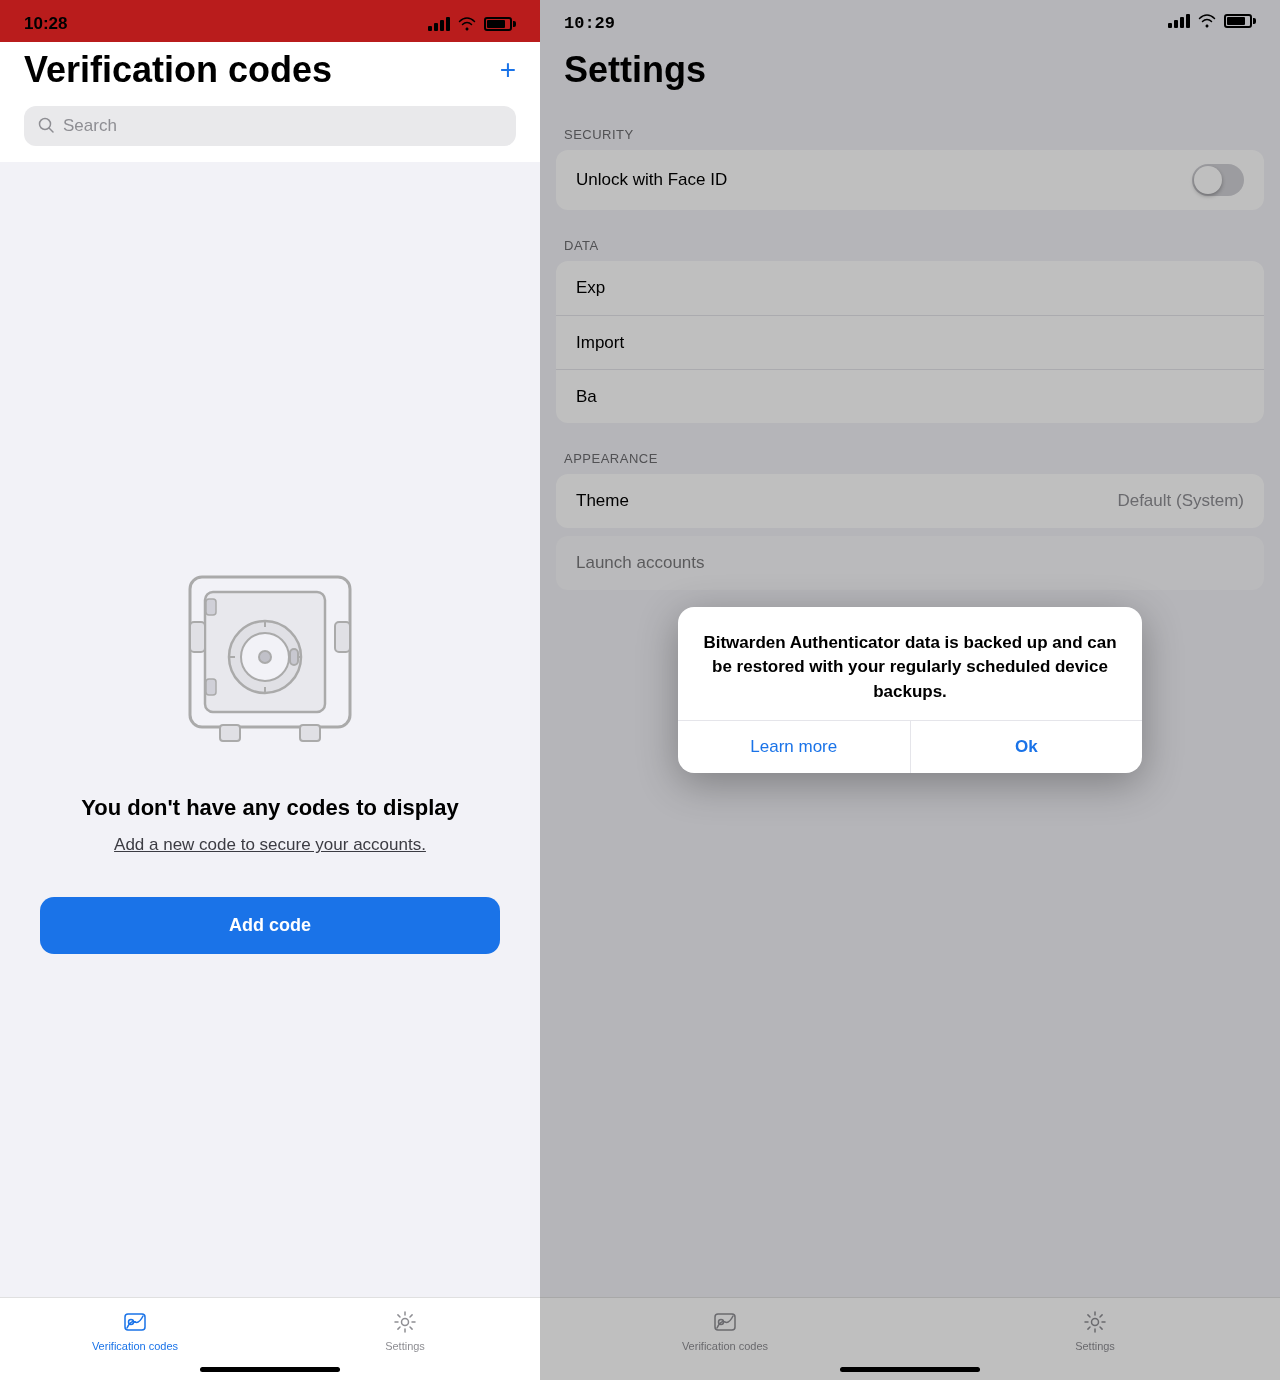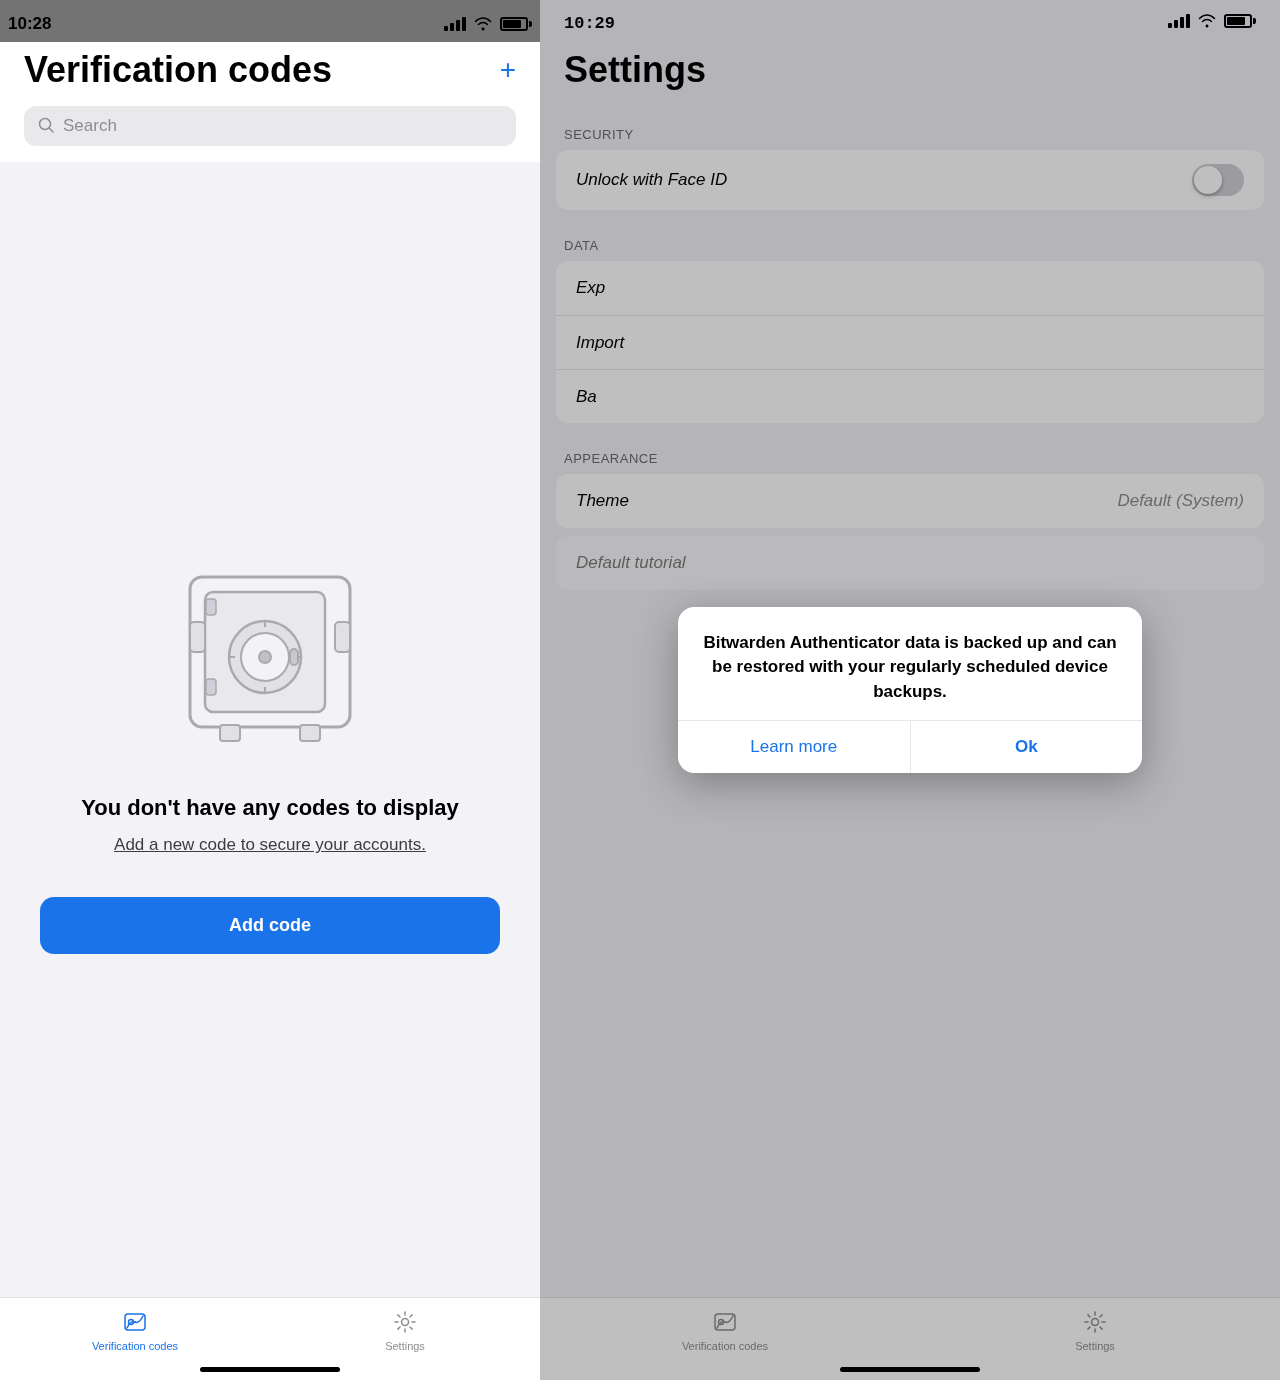--- a/index.html
+++ b/index.html
@@ -18,22 +18,22 @@
       background: #f2f2f7;
       display: flex;
       flex-direction: column;
       position: relative;
     }
 
     .status-bar {
       display: flex;
       align-items: center;
       justify-content: space-between;
-      padding: 14px 8px 8px;
-      background: #737373;
+      padding: 14px 24px 8px;
+      background: #b91c1c;
       gap: 41px;
     }
     .status-bar-right { display: flex; align-items: center; gap: 8px; }
     .status-time { font-size: 17px; font-weight: 600; color: #000; }
 
     
     .signal-bars { display: flex; align-items: flex-end; gap: 2px; }
     .signal-bar { background: #000; border-radius: 1px; width: 4px; }
 
     
@@ -221,21 +221,20 @@
       margin: 0 16px 8px;
       overflow: hidden;
     }
 
     .settings-row {
       display: flex;
       align-items: center;
       justify-content: space-between;
       padding: 14px 20px;
       min-height: 54px;
-      font-style: italic;
     }
     .settings-row + .settings-row {
       border-top: 1px solid #e5e5ea;
     }
     .settings-row-label { font-size: 17px; color: #000; }
     .settings-row-value { font-size: 17px; color: #8e8e93; }
 
     
     .toggle {
       width: 52px;
@@ -500,21 +499,21 @@
     <div class="section-label">APPEARANCE</div>
     <div class="settings-group">
       <div class="settings-row">
         <span class="settings-row-label">Theme</span>
         <span class="settings-row-value">Default (System)</span>
       </div>
     </div>
 
     <div class="help-row-partial">
       <div class="settings-row">
-        <span class="settings-row-label">Default tutorial</span>
+        <span class="settings-row-label">Launch accounts</span>
       </div>
     </div>
 
   </div>
 
   <div class="dialog-overlay">
     <div class="dialog">
       <div class="dialog-body">
         <p class="dialog-text">Bitwarden Authenticator data is backed up and can be restored with your regularly scheduled device backups.</p>
       </div>

